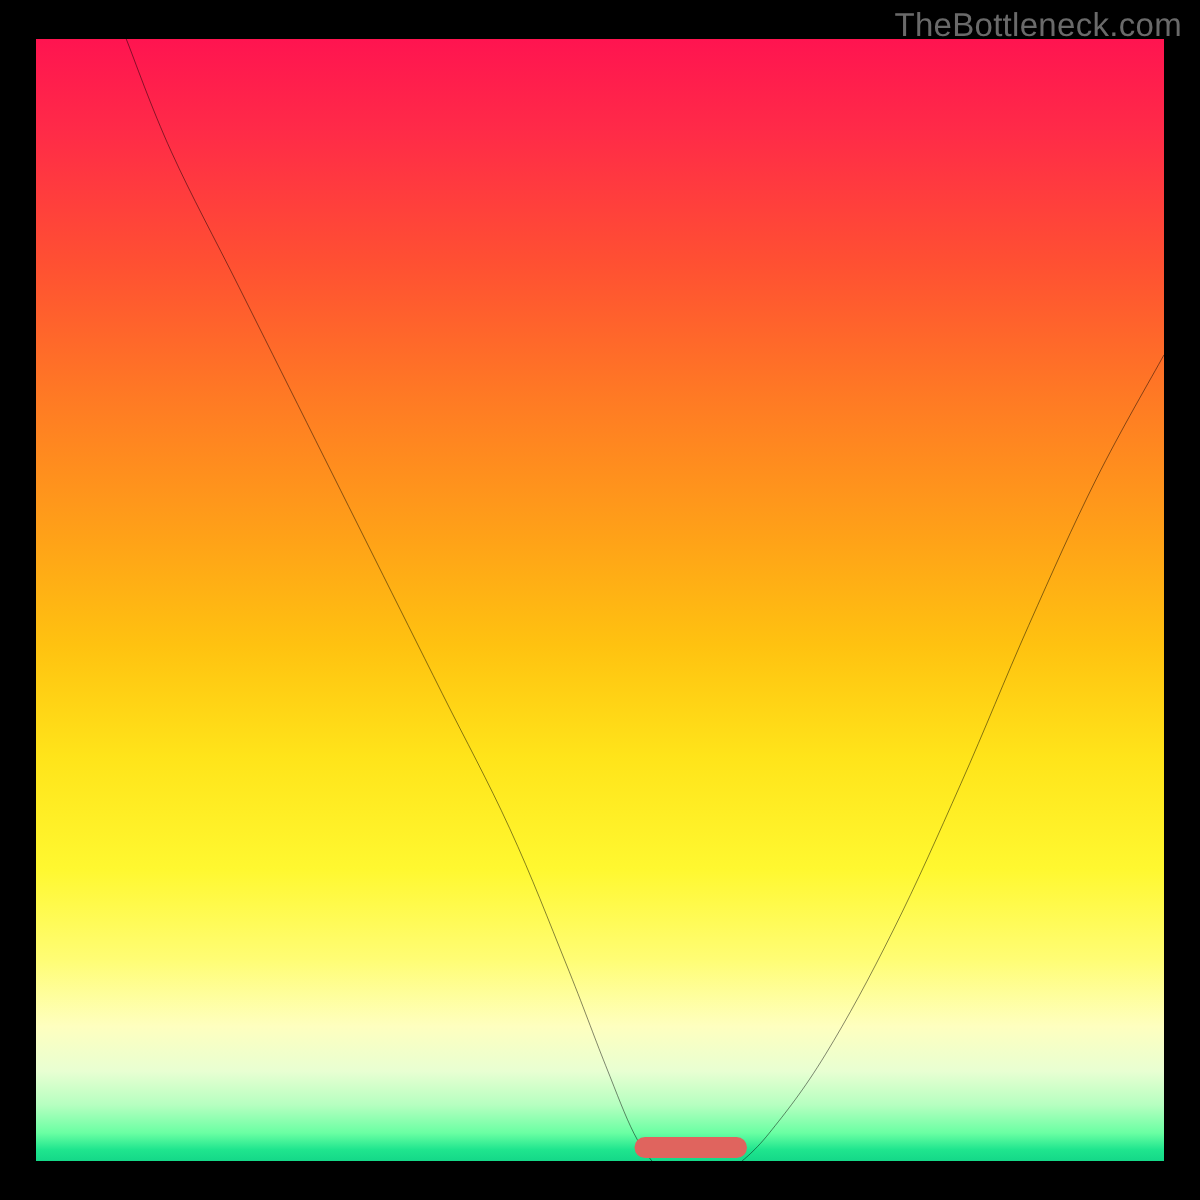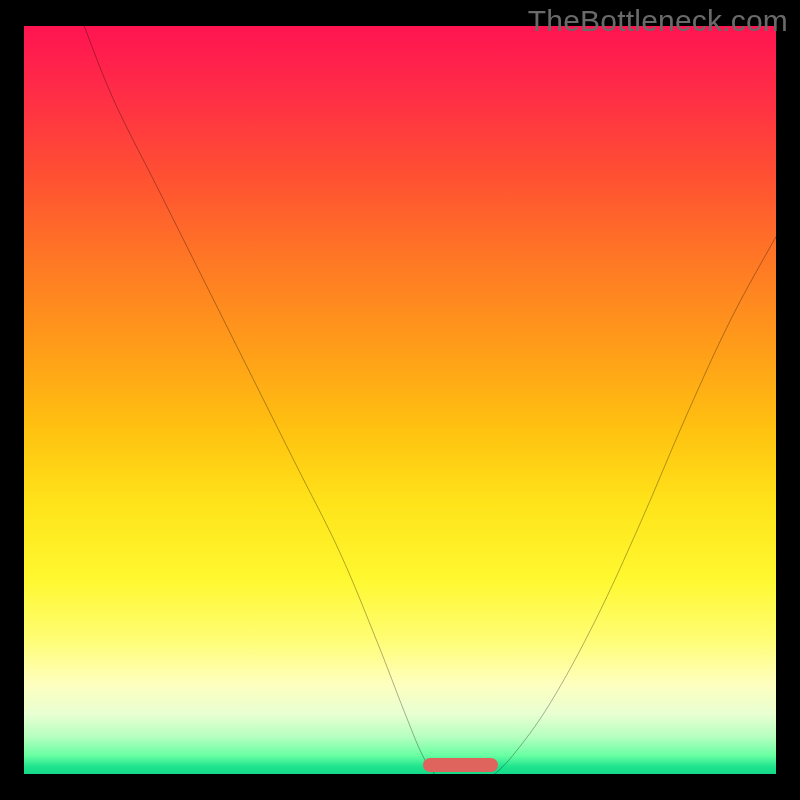--- a/index.html
+++ b/index.html
@@ -15,21 +15,21 @@
     position: relative;
     width: 800px;
     height: 800px;
     background: #000;
   }
   .watermark {
     position: absolute;
     top: 4px;
     right: 12px;
     color: #6a6a6a;
-    font-size: 30px;
+    font-size: 22px;
     letter-spacing: 0.2px;
     z-index: 10;
     pointer-events: none;
   }
   .plot-area {
     position: absolute;
     left: 24px;
     top: 26px;
     width: 752px;
     height: 748px;

